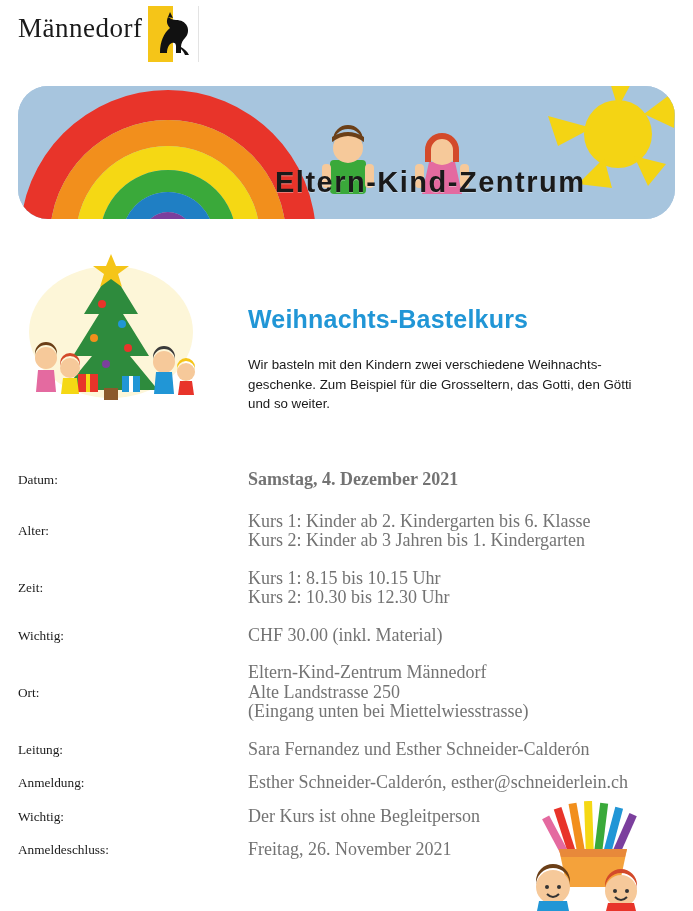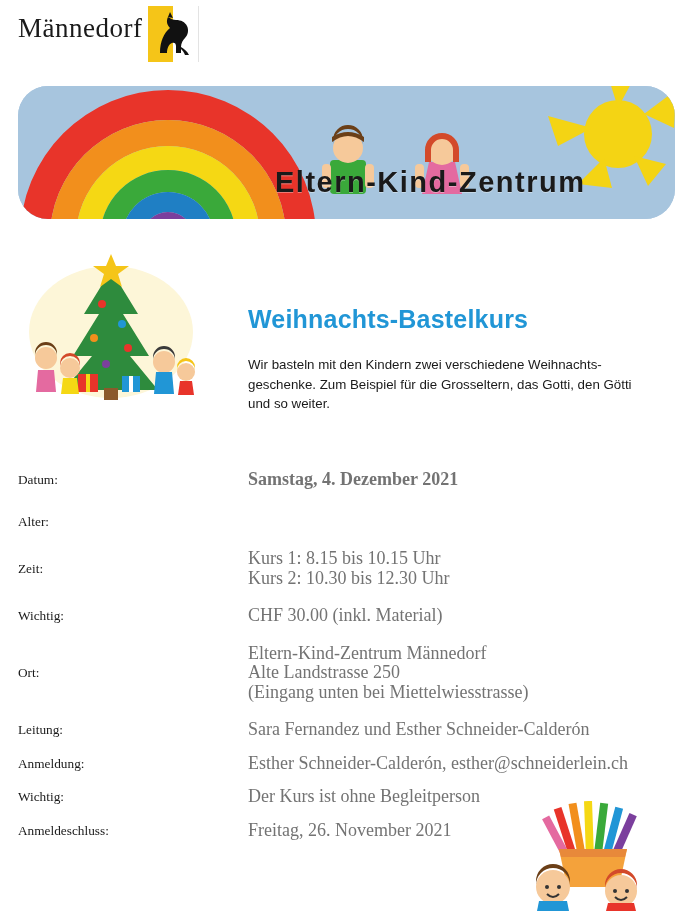--- a/index.html
+++ b/index.html
@@ -277,20 +277,22 @@
 <div class="rows">
 
   <div class="row">
     <div class="row-label">Datum:</div>
     <div class="row-value bold">Samstag, 4. Dezember 2021</div>
   </div>
   <div class="spacer-22"></div>
 
   <div class="row">
     <div class="row-label">Alter:</div>
+    <div class="row-value">Kurs 1: Kinder ab 2. Kindergarten bis 6. Klasse
+Kurs 2: Kinder ab 3 Jahren bis 1. Kindergarten</div>
   </div>
   <div class="spacer-18"></div>
 
   <div class="row">
     <div class="row-label">Zeit:</div>
     <div class="row-value">Kurs 1:   8.15 bis 10.15 Uhr
 Kurs 2: 10.30 bis 12.30 Uhr</div>
   </div>
   <div class="spacer-18"></div>
 

